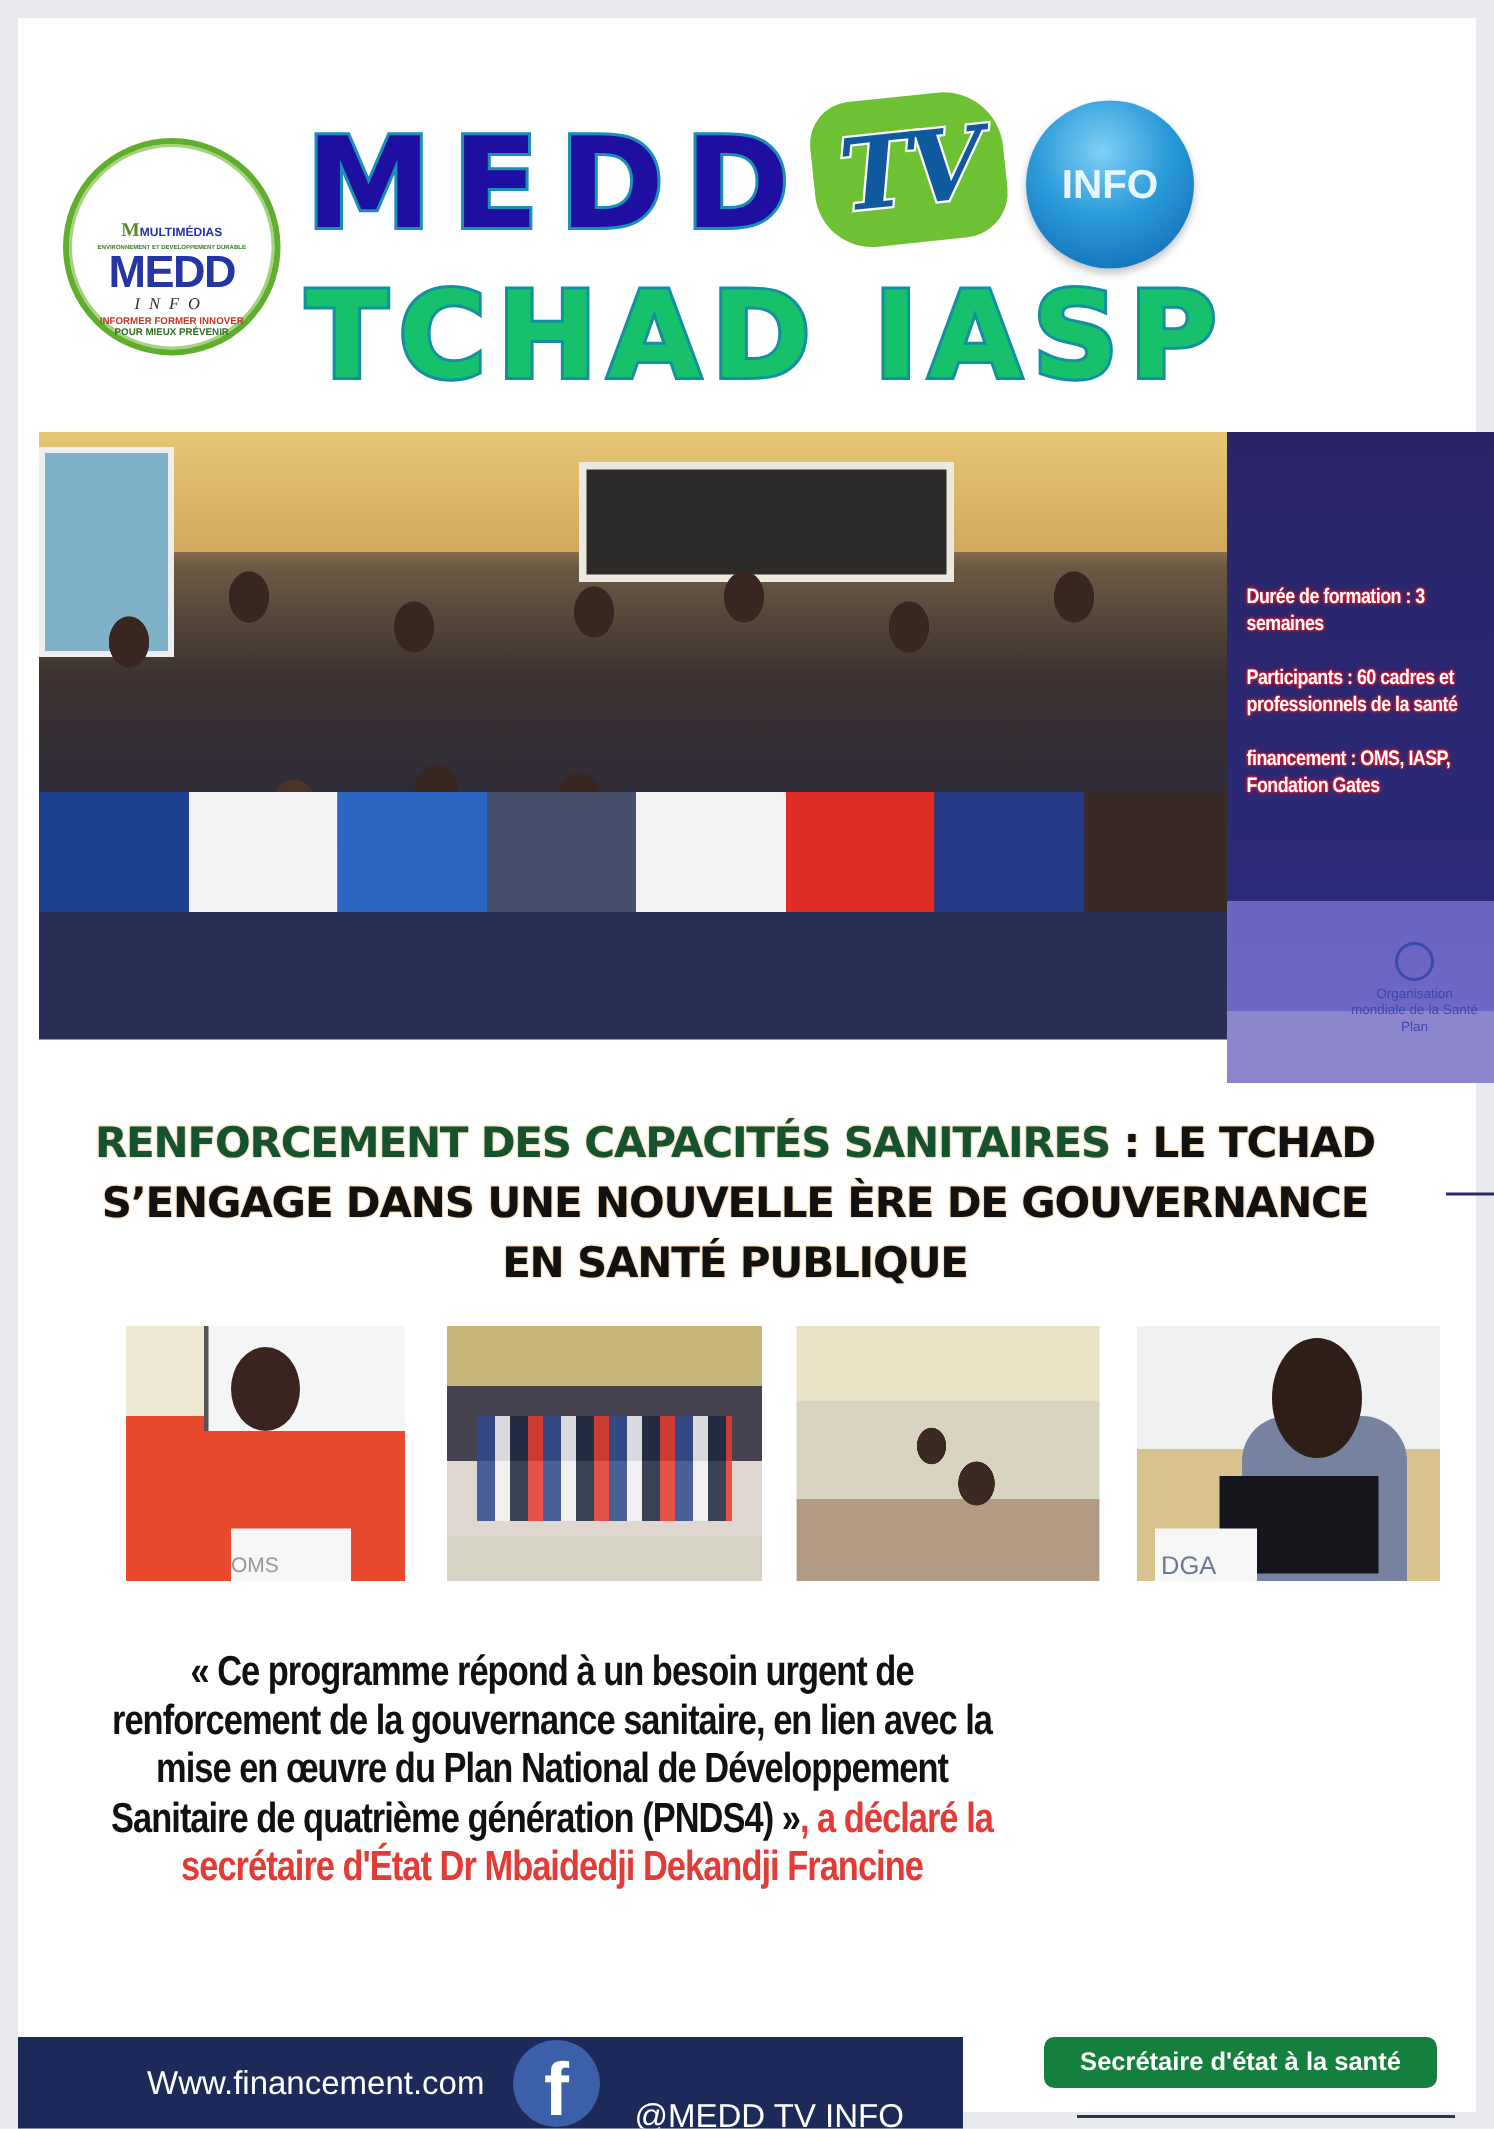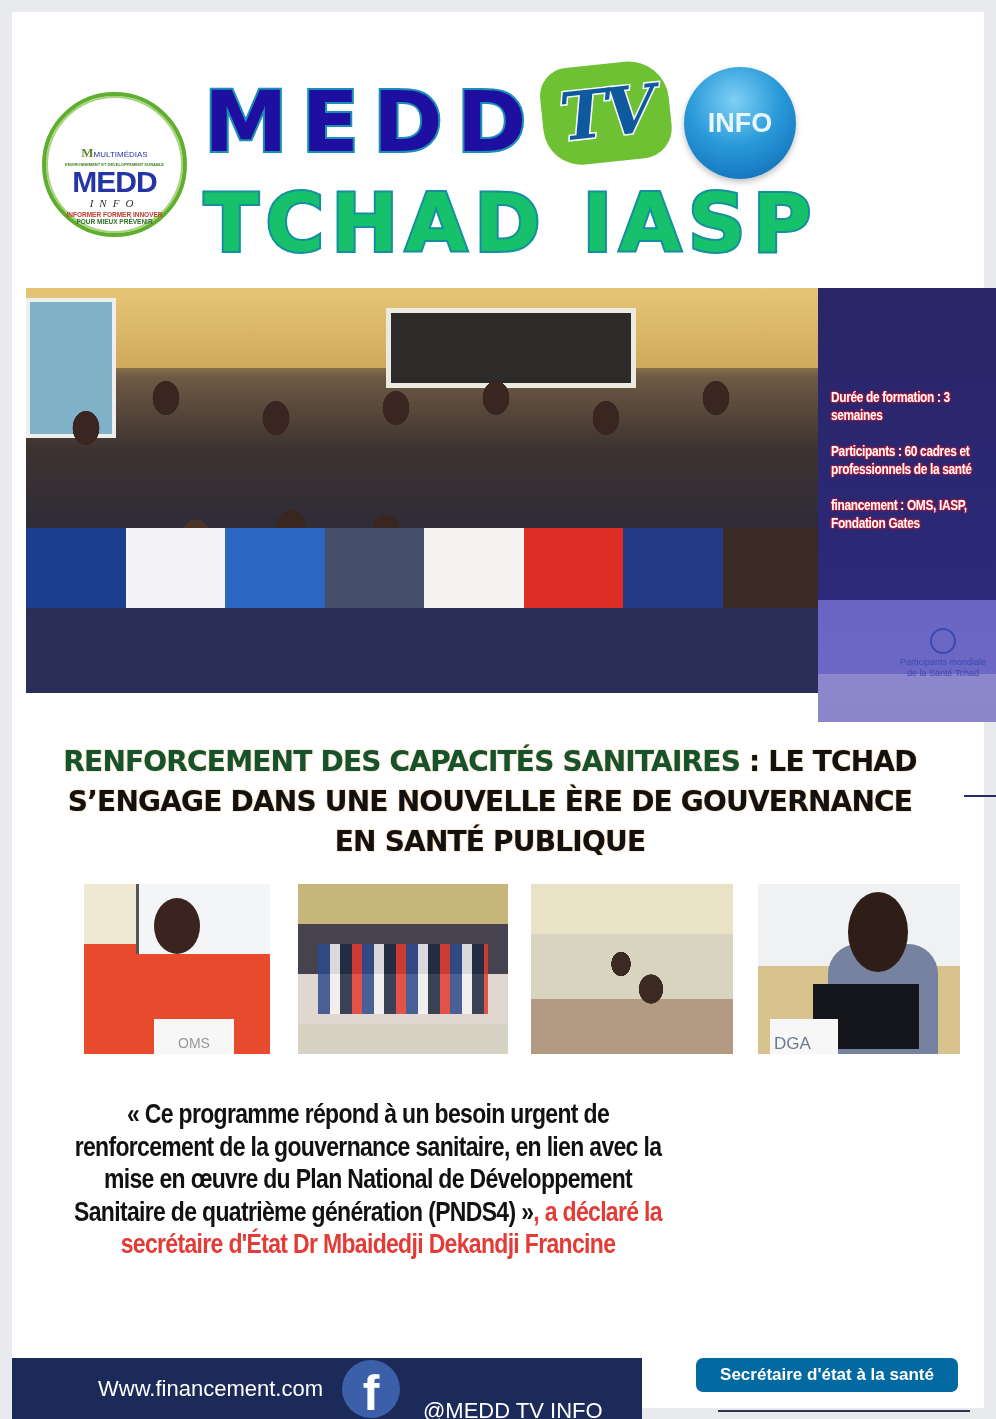--- a/index.html
+++ b/index.html
@@ -8,21 +8,21 @@
 
   .page { position: absolute; left: 12px; top: 12px; width: 972px; height: 1396px; background: #ffffff; }
 
   
   .logo-badge {
     position: absolute; left: 30px; top: 80px; width: 145px; height: 145px;
     border-radius: 50%; border: 4px solid #5fae2e; background: #fff;
     display: flex; flex-direction: column; align-items: center; justify-content: center;
     box-shadow: 0 0 0 2px #a7d27d inset;
   }
-  .logo-badge .lb-multi { font-size: 8px; font-weight: 400; color: #2733a8; margin-top: 41px; }
+  .logo-badge .lb-multi { font-size: 8px; font-weight: 700; color: #2733a8; margin-top: 41px; }
   .logo-badge .lb-multi b { color: #5a8a2a; font-family: "Liberation Serif", serif; font-size: 13px; }
   .logo-badge .lb-env { font-size: 4px; font-weight: 700; color: #3c7d1d; letter-spacing: 0; margin-top: 1px; }
   .logo-badge .lb-medd { font-size: 30px; font-weight: 900; color: #2535a6; line-height: 30px; letter-spacing: -1px; }
   .logo-badge .lb-info { font-family: "Liberation Serif", serif; font-style: italic; font-size: 11px; color: #333; letter-spacing: 6px; }
   .logo-badge .lb-t1 { font-size: 6.5px; font-weight: 700; color: #c0392b; margin-top: 2px; }
   .logo-badge .lb-t2 { font-size: 6.5px; font-weight: 700; color: #2f6e25; }
 
   .title-medd {
     position: absolute; left: 192px; top: 68px;
     font-family: "DejaVu Sans", sans-serif; font-weight: 900; font-size: 84px; letter-spacing: 14px;
@@ -111,21 +111,21 @@
     text-shadow: 0 0 1px #e3b37a, 0 0 2px #f0c89a;
   }
   .headline .red { color: #14532d; }
   .rule-right { position: absolute; left: 952px; top: 783px; width: 36px; height: 2px; background: #2a2a6a; }
 
   
   .thumb { position: absolute; top: 872px; height: 170px; overflow: hidden; }
   .thumb-1 { left: 72px; width: 186px; background: linear-gradient(180deg, #efe9d4 0 60px, #e84a2d 60px); }
   .thumb-1::before { content:""; position:absolute; left:52px; top:0; width:134px; height:70px; background:#f4f5f7; border-left: 3px solid #555; }
   .thumb-1 .face { position:absolute; left:70px; top:14px; width:46px; height:56px; border-radius: 50%; background:#3b2420; }
-  .thumb-1 .plate { position:absolute; left:70px; top:135px; width:80px; height:35px; background:#f7f7f7; color:#999; font-size:14px; text-align:center; padding-top:16px; }
+  .thumb-1 .plate { position:absolute; left:70px; top:135px; width:80px; height:35px; background:#f7f7f7; color:#999; font-size:14px; padding-top:16px; }
   .thumb-2 { left: 286px; width: 210px; background: linear-gradient(180deg, #c7b67a 0 40px, #464250 40px 90px, #e0d7d0 90px 140px, #d6d2c4 140px); }
   .thumb-2 .group { position:absolute; left:20px; top:60px; width:170px; height:70px;
       background: repeating-linear-gradient(90deg, #2e4a8c 0 12px, #f4f4f4 12px 22px, #1c2840 22px 34px, #e43b2e 34px 44px); opacity:.85; }
   .thumb-3 { left: 519px; width: 202px; background: linear-gradient(180deg, #e9e2c6 0 50px, #d8d4c0 50px); }
   .thumb-3 .people { position:absolute; left:0; top:55px; width:100%; height:115px;
       background:
         radial-gradient(ellipse 20px 24px at 120px 50px, #3c2a22 60%, transparent 62%),
         radial-gradient(ellipse 16px 20px at 90px 25px, #3c2a22 60%, transparent 62%),
         linear-gradient(180deg, transparent 60px, #b39a82 60px); }
   .thumb-4 { left: 746px; width: 202px; background: linear-gradient(180deg, #f0f1f3 0 82px, #d8c28e 82px); }
@@ -150,21 +150,21 @@
     overflow: hidden;
     background: linear-gradient(180deg, #dfe8ec 0 42%, #d9bfa0 42% 62%, #9a4a26 62% 72%, #7a3a1f 72%);
     box-shadow: 0 0 0 2px #fff inset;
   }
   .portrait .head { position:absolute; left:72px; top:60px; width:60px; height:72px; border-radius:50%; background:#2a1710; }
   .portrait .body { position:absolute; left:38px; top:110px; width:130px; height:80px; border-radius:40px 40px 0 0; background:#f6f4f2; }
   .portrait .chair { position:absolute; left:65px; top:190px; width:80px; height:92px; background:#1e2030; }
   .portrait .plate { position:absolute; left:54px; top:162px; width:56px; height:26px; background:#f4f4f4; color:#555; font-size:12px; letter-spacing:3px; text-align:center; padding-top:6px; }
   .caption {
     position: absolute; left: 684px; top: 1346px; width: 262px; height: 34px;
-    background: #0369a1; border-radius: 7px; color: #fff;
+    background: #15803d; border-radius: 7px; color: #fff;
     font-family: "Liberation Sans", sans-serif; font-weight: 700; font-size: 17px;
     display: flex; align-items: center; justify-content: center;
   }
   .rule-bottom { position: absolute; left: 706px; top: 1398px; width: 252px; height: 2px; background: #2b3450; }
 
   
   .footer {
     position: absolute; left: 0; top: 1346px; width: 630px; height: 62px; background: #1b2a58;
     color: #ffffff; font-family: "Liberation Sans", sans-serif; font-size: 22px;
   }
@@ -214,21 +214,21 @@
   </div>
 
   <div class="side-panel">
     <div class="facts">
       <div class="fact">Durée de formation : 3 semaines</div>
       <div class="fact">Participants : 60 cadres et professionnels de la santé</div>
       <div class="fact">financement : OMS, IASP, Fondation Gates</div>
     </div>
     <div class="who">
       <span class="globe"></span>
-      <span>Participants mondiale de la Santé Tchad</span>
+      <span>Organisation mondiale de la Santé Plan</span>
     </div>
   </div>
 
   <div class="headline">
     <span class="red">RENFORCEMENT DES CAPACITÉS SANITAIRES</span><span> : LE TCHAD S’ENGAGE DANS UNE NOUVELLE ÈRE DE GOUVERNANCE EN SANTÉ PUBLIQUE</span>
   </div>
   <div class="rule-right"></div>
 
   <div class="thumb thumb-1">
     <div class="face"></div>

